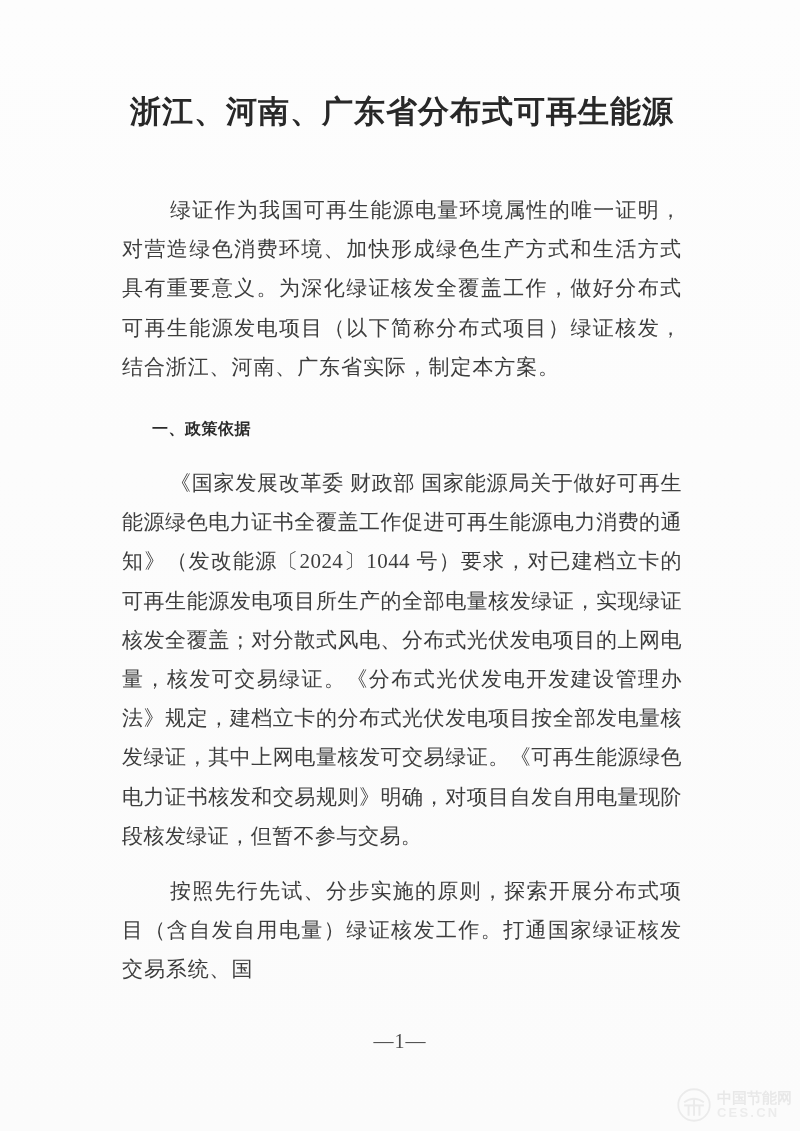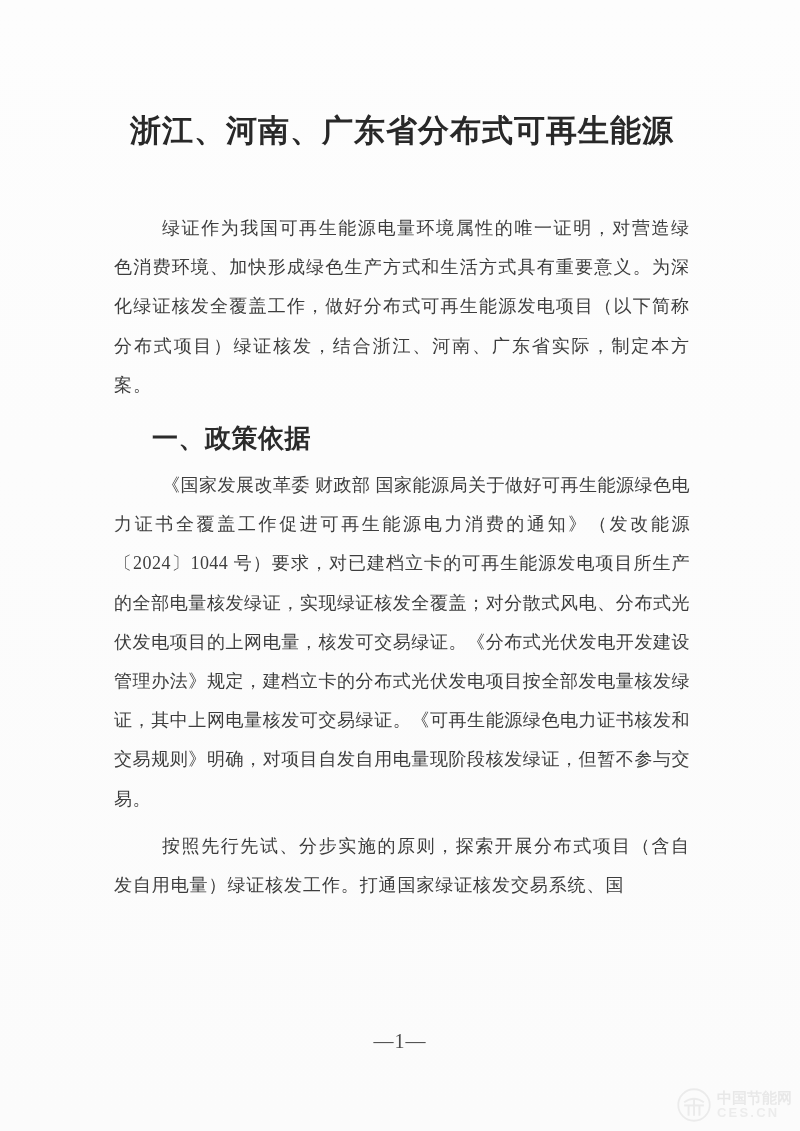--- a/index.html
+++ b/index.html
@@ -33,53 +33,53 @@
   .content {
     position: absolute;
     left: 106px;
     top: 0;
     width: 592px;
     height: 100%;
   }
 
   
   .doc-title {
-    margin: 17px;
+    margin: 0;
     padding-top: 90px;
-    font-family: Liberation Serif, serif;
+    font-family: Liberation Mono, monospace;
     font-weight: bold;
     font-size: 31px;
     line-height: 47px;
     letter-spacing: 1px;
     text-align: center;
     color: #282828;
   }
   .doc-title .tline {
     display: block;
     white-space: nowrap;
   }
 
   
   .section-heading {
     font-family: "Liberation Sans", "DejaVu Sans", sans-serif;
     font-weight: bold;
-    font-size: 26px;
+    font-size: 16px;
     line-height: 39px;
     letter-spacing: 0.5px;
     color: #2b2b2b;
     text-indent: 46px;
     margin: 0;
     padding-top: 6px;
   }
 
   
   .body-para {
-    margin: 8px;
+    margin: 16px;
     font-family: "Liberation Serif", "DejaVu Serif", serif;
-    font-size: 18px;
+    font-size: 21px;
     line-height: 39.2px;
     letter-spacing: 0.9px;
     text-align: justify;
     text-justify: inter-character;
     text-indent: 48px;
     color: #3d3d3d;
   }
   .body-para.first {
     padding-top: 38px;
   }

